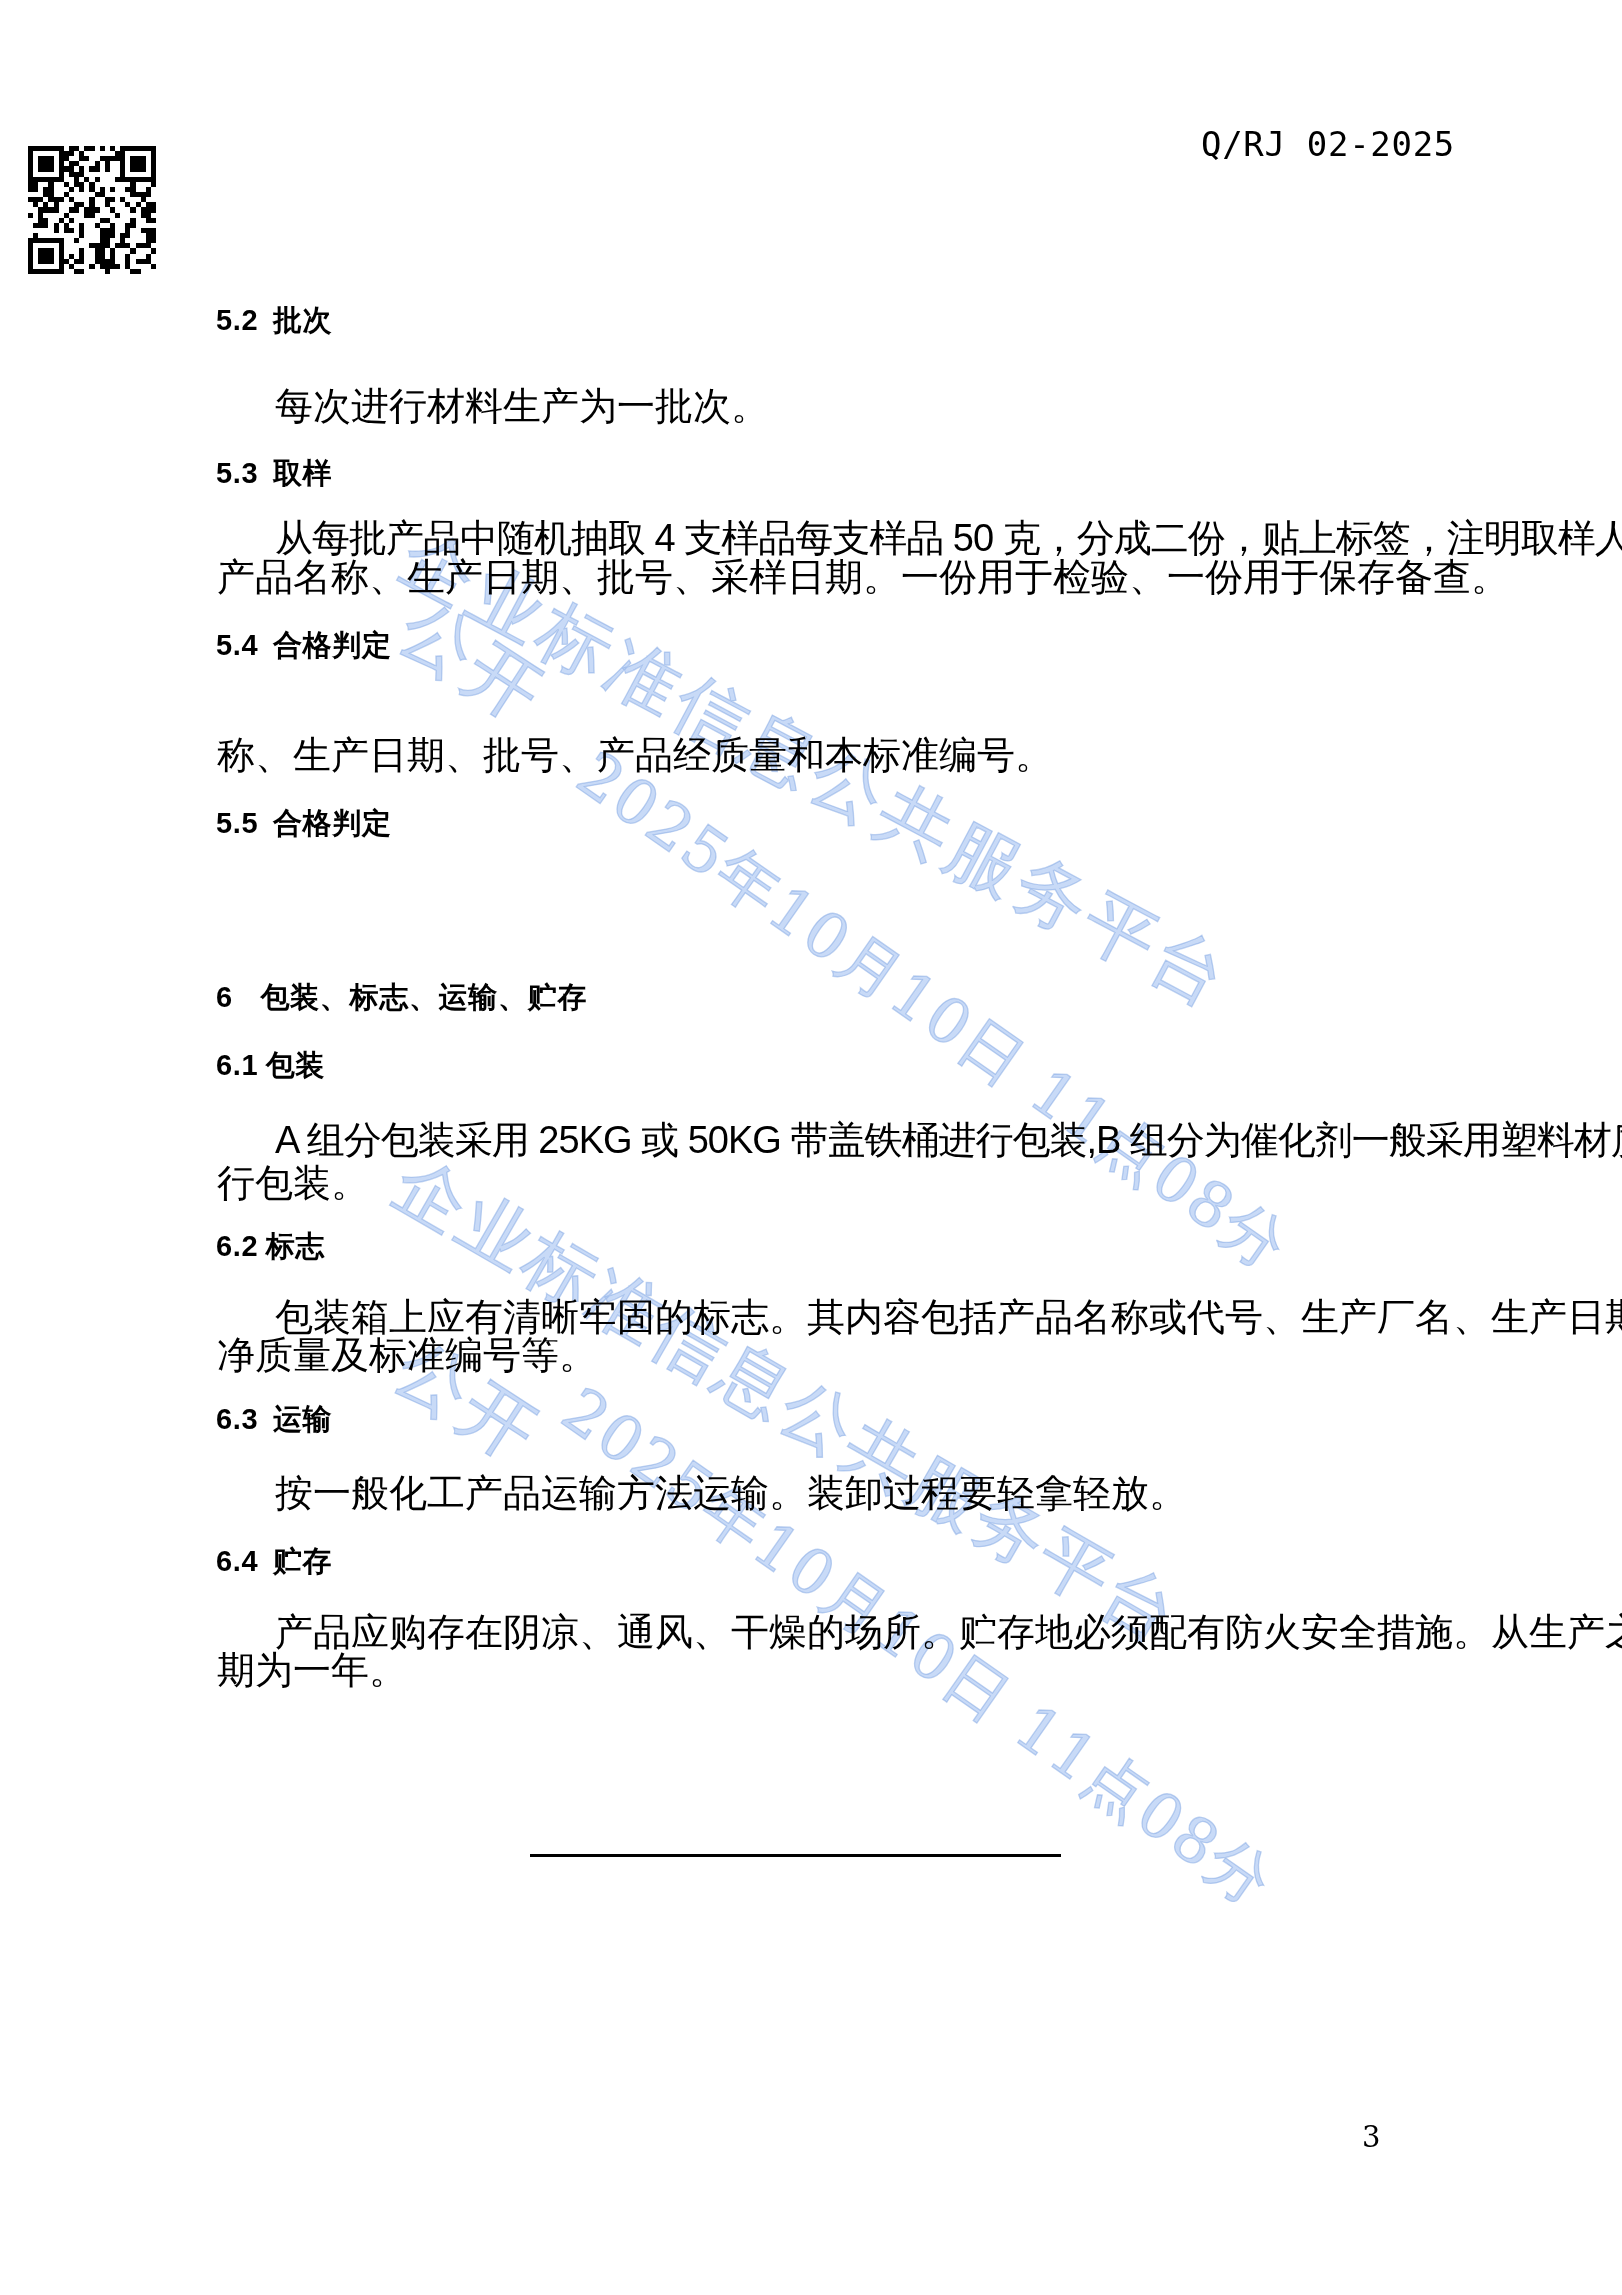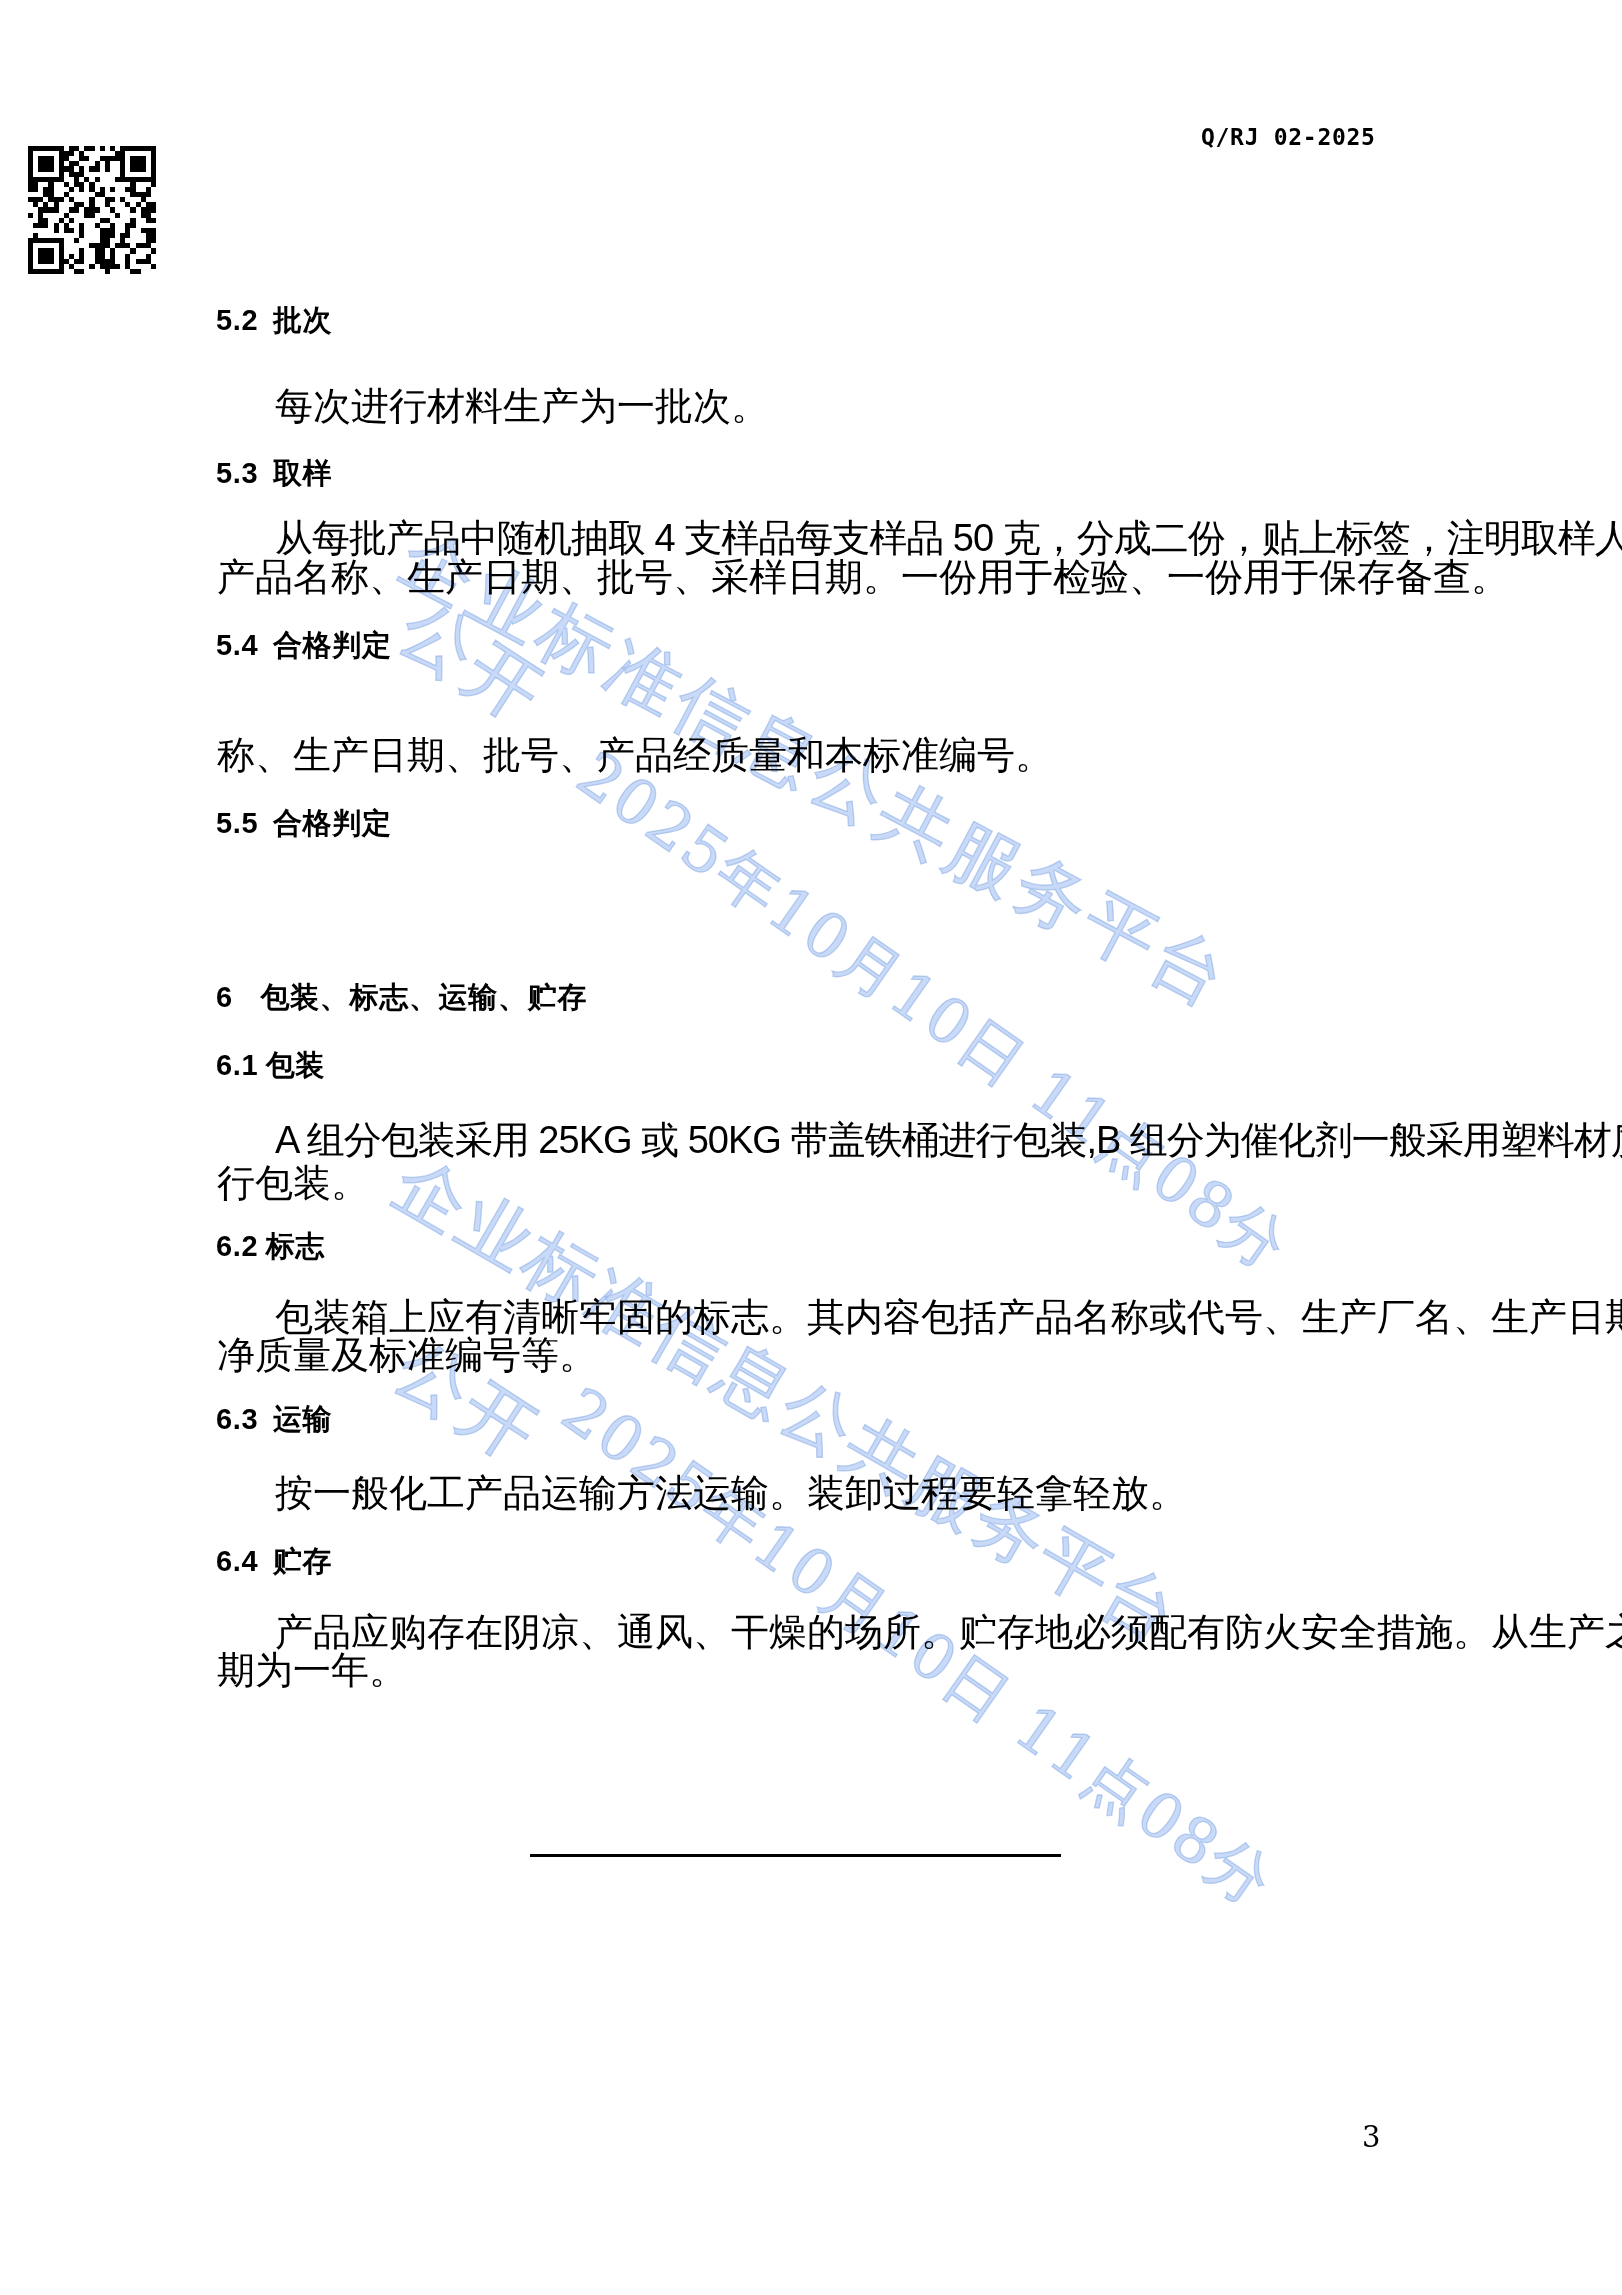--- a/index.html
+++ b/index.html
@@ -8,21 +8,21 @@
     width:1623px;height:2295px;
     background:#ffffff;
     overflow:hidden;
     font-family:"Liberation Sans", sans-serif;
     color:#000;
   }
   
   .header-code{
     position:absolute;left:1201px;top:124px;
     font-family:"DejaVu Sans Mono", monospace;
-    font-size:23px;font-weight:700;letter-spacing:0.7px;
+    font-size:34px;font-weight:400;letter-spacing:0.7px;
     white-space:nowrap;
   }
   
   .qr{position:absolute;left:27.5px;top:146px;width:128px;height:128px;}
   
   .tbl{
     position:absolute;left:198px;top:196px;width:1210px;height:73px;
     border:2.6px solid #000;box-sizing:border-box;
     display:flex;
   }

